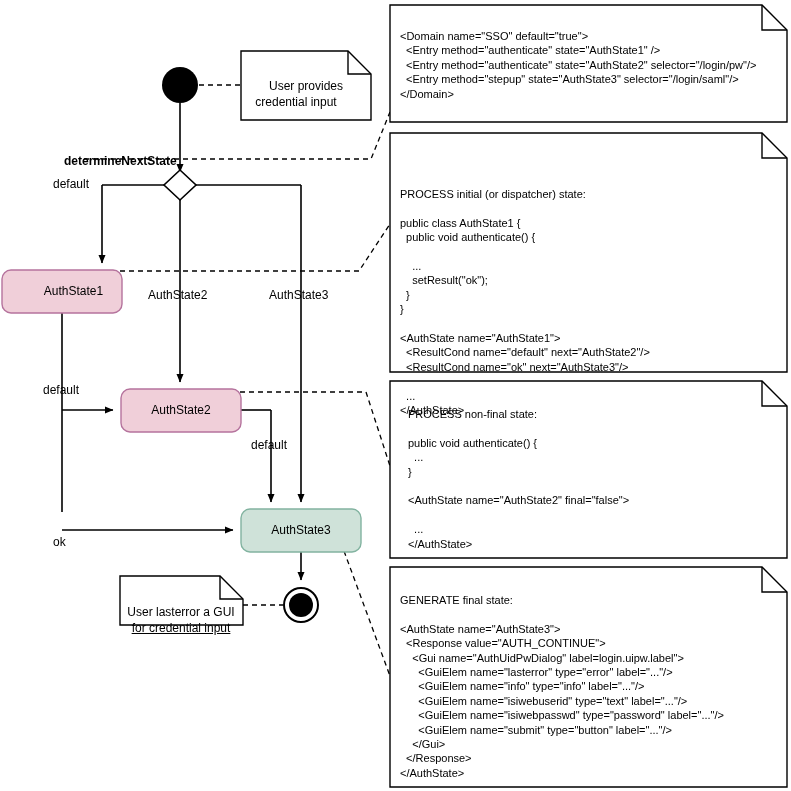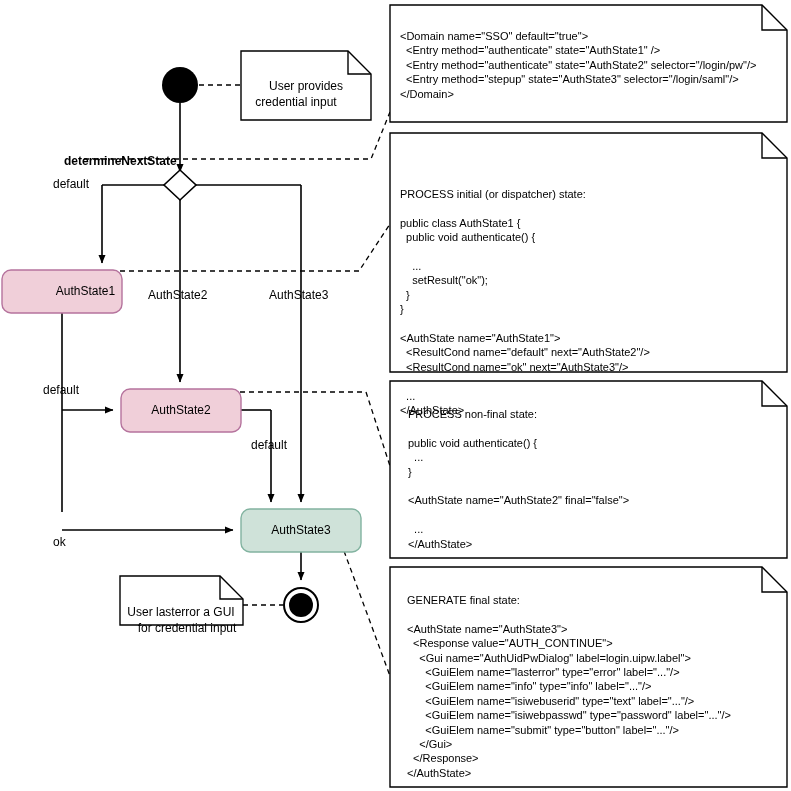--- a/index.html
+++ b/index.html
@@ -125,37 +125,37 @@
   <path d="M390,133 L762,133 L787,158 L787,372 L390,372 Z" fill="#ffffff" stroke="#000000" stroke-width="1.4"></path>
   <path d="M762,133 L762,158 L787,158" fill="none" stroke="#000000" stroke-width="1.4"></path>
 
   <path d="M390,381 L762,381 L787,406 L787,558 L390,558 Z" fill="#ffffff" stroke="#000000" stroke-width="1.4"></path>
   <path d="M762,381 L762,406 L787,406" fill="none" stroke="#000000" stroke-width="1.4"></path>
 
   <path d="M390,567 L762,567 L787,592 L787,787 L390,787 Z" fill="#ffffff" stroke="#000000" stroke-width="1.4"></path>
   <path d="M762,567 L762,592 L787,592" fill="none" stroke="#000000" stroke-width="1.4"></path>
 </svg>
 
-<div class="state-label" style="left:14px; top:284px; width:143px;">AuthState1</div>
+<div class="state-label" style="left:2px; top:284px; width:143px;">AuthState1</div>
 <div class="state-label" style="left:121px; top:403px; width:120px;">AuthState2</div>
 <div class="state-label" style="left:241px; top:523px; width:120px;">AuthState3</div>
 
 <div class="flow-label" style="left:64px; top:154px;font-weight:bold;">determineNextState</div>
 <div class="flow-label" style="left:53px; top:177px;">default</div>
 <div class="flow-label" style="left:148px; top:288px;">AuthState2</div>
 <div class="flow-label" style="left:269px; top:288px;">AuthState3</div>
 <div class="flow-label" style="left:43px; top:383px;">default</div>
 <div class="flow-label" style="left:251px; top:438px;">default</div>
 <div class="flow-label" style="left:53px; top:503px;margin-top:32px;">ok</div>
 
 <div class="note-small-text" style="left:241px; top:78px; width:130px;text-align:center;">User provides</div>
 <div class="note-small-text" style="left:241px; top:94px; width:110px;">credential input</div>
 
 <div class="note-small-text" style="left:118px; top:604px; width:126px;">User lasterror a GUI</div>
-<div class="note-small-text" style="left:124px; top:620px; width:126px;">for credential input</div>
+<div class="note-small-text" style="left:118px; top:620px; width:126px;text-decoration:underline;">for credential input</div>
 
 <div class="note-text" style="left:400px; top:29px;">&lt;Domain name="SSO" default="true"&gt;
   &lt;Entry method="authenticate" state="AuthState1" /&gt;
   &lt;Entry method="authenticate" state="AuthState2" selector="/login/pw"/&gt;
   &lt;Entry method="stepup" state="AuthState3" selector="/login/saml"/&gt;
 &lt;/Domain&gt;</div>
 <div class="note-text" style="left:400px; top:159px;margin-top:28px;">PROCESS initial (or dispatcher) state:
 
 public class AuthState1 {
   public void authenticate() {
@@ -174,21 +174,21 @@
 <div class="note-text" style="left:408px; top:407px;">PROCESS non-final state:
 
 public void authenticate() {
   ...
 }
 
 &lt;AuthState name="AuthState2" final="false"&gt;
 
   ...
 &lt;/AuthState&gt;</div>
-<div class="note-text" style="left:400px; top:593px;margin-left:7px;">GENERATE final state:
+<div class="note-text" style="left:400px; top:593px;">GENERATE final state:
 
 &lt;AuthState name="AuthState3"&gt;
   &lt;Response value="AUTH_CONTINUE"&gt;
     &lt;Gui name="AuthUidPwDialog" label=login.uipw.label"&gt;
       &lt;GuiElem name="lasterror" type="error" label="..."/&gt;
       &lt;GuiElem name="info" type="info" label="..."/&gt;
       &lt;GuiElem name="isiwebuserid" type="text" label="..."/&gt;
       &lt;GuiElem name="isiwebpasswd" type="password" label="..."/&gt;
       &lt;GuiElem name="submit" type="button" label="..."/&gt;
     &lt;/Gui&gt;

